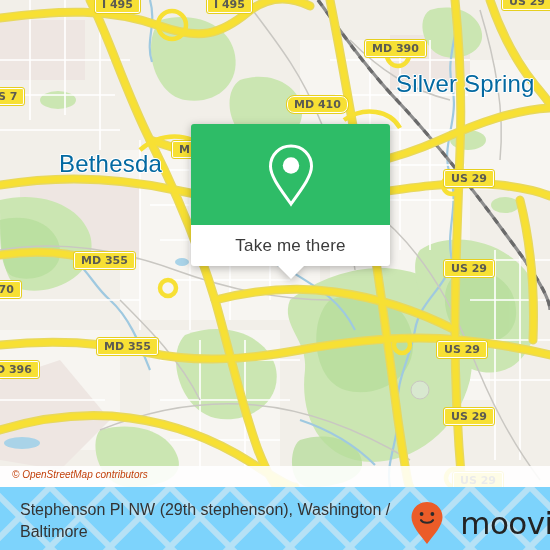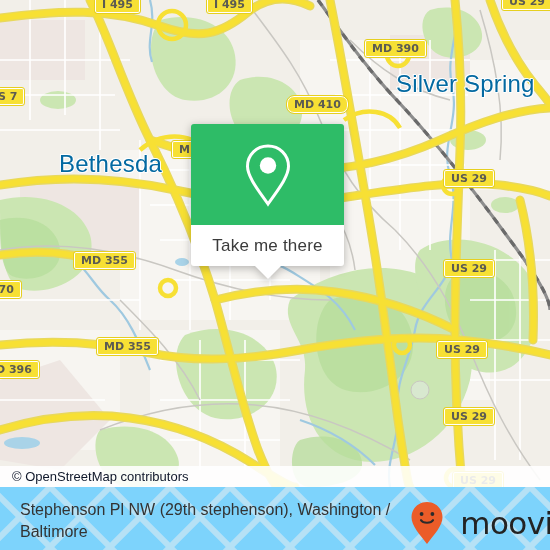--- a/index.html
+++ b/index.html
@@ -71,31 +71,32 @@
     width: 550px;
     height: 21px;
     background: rgba(255,255,255,0.88);
     box-sizing: border-box;
   }
   #attribution .attr-text {
     position: absolute;
     left: 12px;
     top: 3px;
     font-family: "Liberation Sans", sans-serif;
-    font-size: 13px;
-    color: #0f172a;
+    font-size: 10px;
+    color: #c2410c;
     white-space: nowrap;
+    font-style: italic;
   }
 
   
   #card {
     position: absolute;
     left: 191px;
     top: 124px;
-    width: 153px;
+    width: 199px;
     filter: drop-shadow(0 2px 4px rgba(0,0,0,0.28));
   }
   #card-top {
     height: 101px;
     background: #2ebc67;
     border-radius: 3px 3px 0 0;
     display: flex;
     align-items: center;
     justify-content: center;
   }

